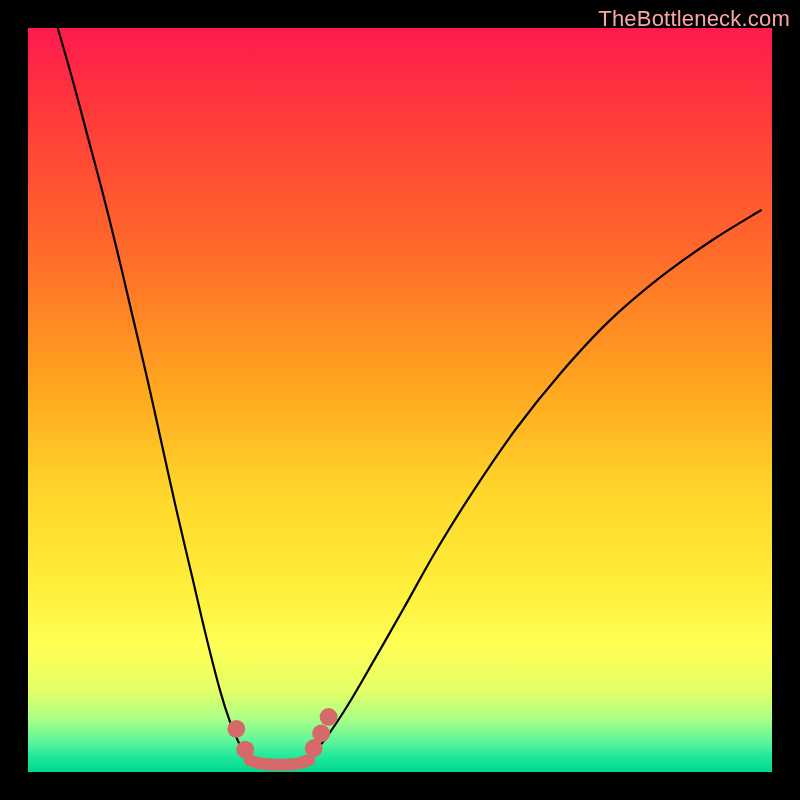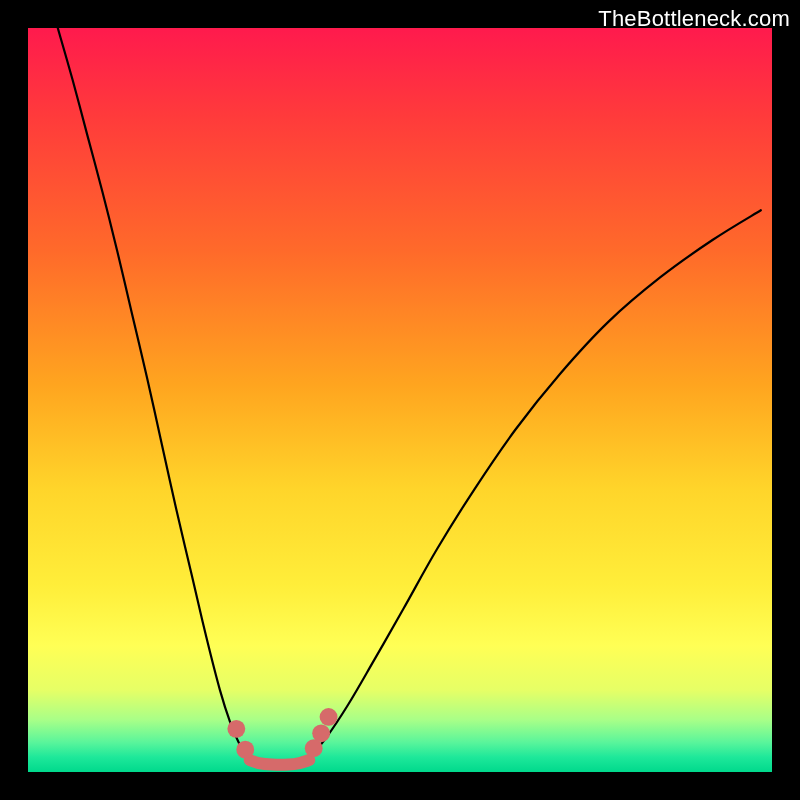--- a/index.html
+++ b/index.html
@@ -46,21 +46,21 @@
       #5af59b 96%,
       #1ee89a 98%,
       #00d98c 100%
     );
   }
   .watermark {
     position: absolute;
     top: 6px;
     right: 10px;
     font-size: 22px;
-    color: #ffffff;
+    color: #fca5a5;
     font-weight: 500;
     letter-spacing: 0.2px;
     user-select: none;
   }
   svg.curve {
     position: absolute;
     left: 0;
     top: 0;
     width: 100%;
     height: 100%;

